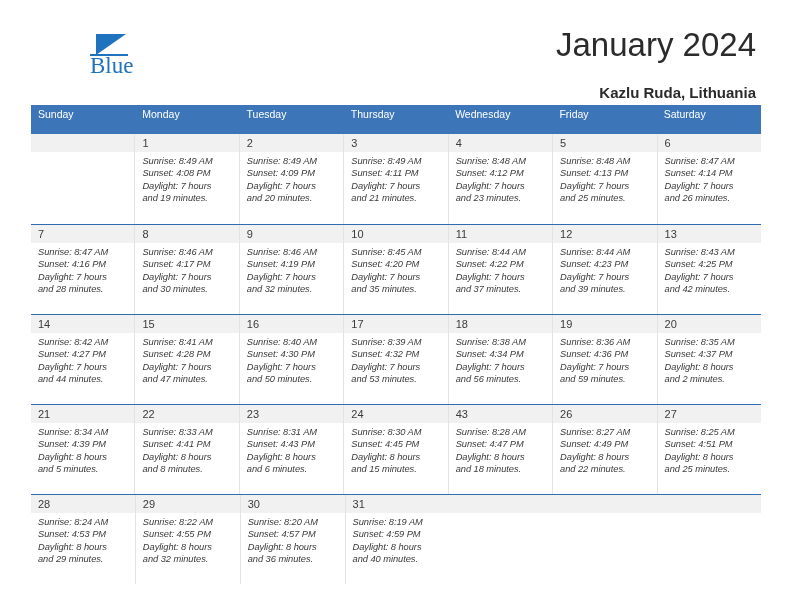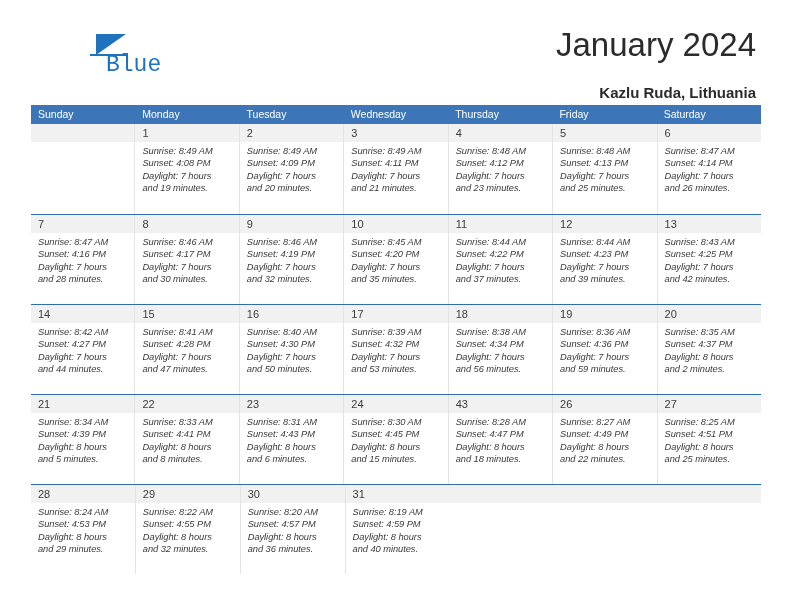--- a/index.html
+++ b/index.html
@@ -42,25 +42,25 @@
     top: 0;
     font-size: 25px;
     letter-spacing: 0.1px;
     color: #3b3b3b;
     font-family: "DejaVu Sans", sans-serif;
     font-weight: 400;
     line-height: 1;
   }
   .logo-blue {
     position: absolute;
-    left: 72px;
+    left: 56px;
     top: 21px;
     font-size: 23px;
     color: #1f72bd;
-    font-family: Liberation Mono, monospace;
+    font-family: Liberation Serif, serif;
     font-weight: 400;
     line-height: 1;
   }
   .logo-tri {
     position: absolute;
     left: 62px;
     top: 1px;
     width: 0;
     height: 0;
     border-left: 30px solid #1f72bd;
@@ -101,21 +101,21 @@
   .calendar {
     position: absolute;
     left: 31px;
     top: 105px;
     width: 730px;
   }
   .weekdays {
     display: flex;
     width: 100%;
     background: #3d76b8;
-    height: 19px;
+    height: 29px;
   }
   .weekday {
     flex: 1 1 0;
     color: #ffffff;
     font-size: 10.5px;
     line-height: 19px;
     padding-left: 7px;
     box-sizing: border-box;
     white-space: nowrap;
     overflow: hidden;
@@ -186,22 +186,22 @@
       <div class="cal-subtitle">Kazlu Ruda, Lithuania</div>
     </div>
 
   </div>
 
   <div class="calendar">
     <div class="weekdays" id="weekday-row">
         <div class="weekday">Sunday</div>
         <div class="weekday">Monday</div>
         <div class="weekday">Tuesday</div>
+        <div class="weekday">Thursday</div>
         <div class="weekday">Wednesday</div>
-        <div class="weekday">Thursday</div>
         <div class="weekday">Friday</div>
         <div class="weekday">Saturday</div>
       </div>
     <div id="weeks-container">
         <div class="week">
           <div class="day col0">
             <div class="daynum-band">
               <span class="daynum"></span>
             </div>
           </div>

